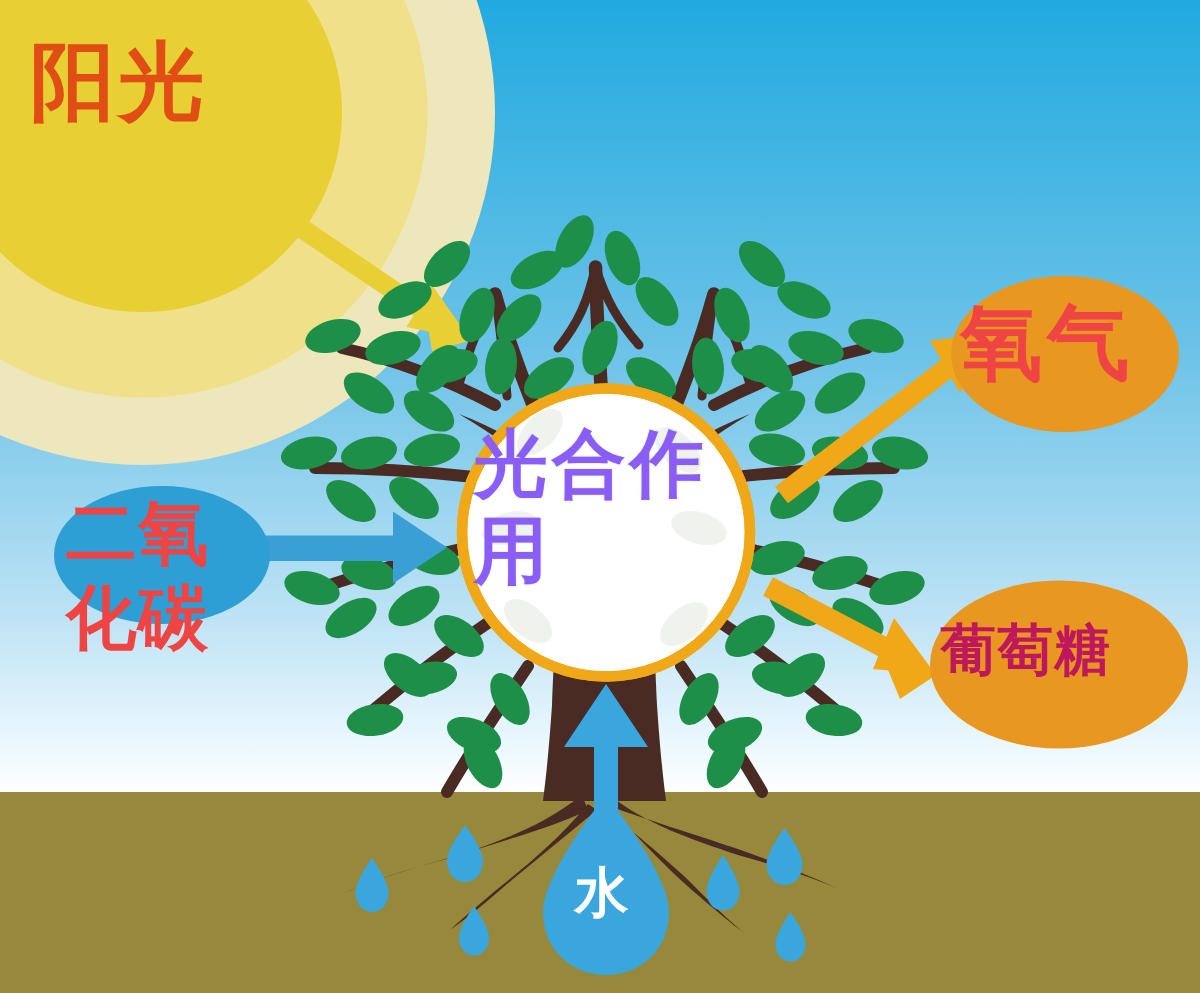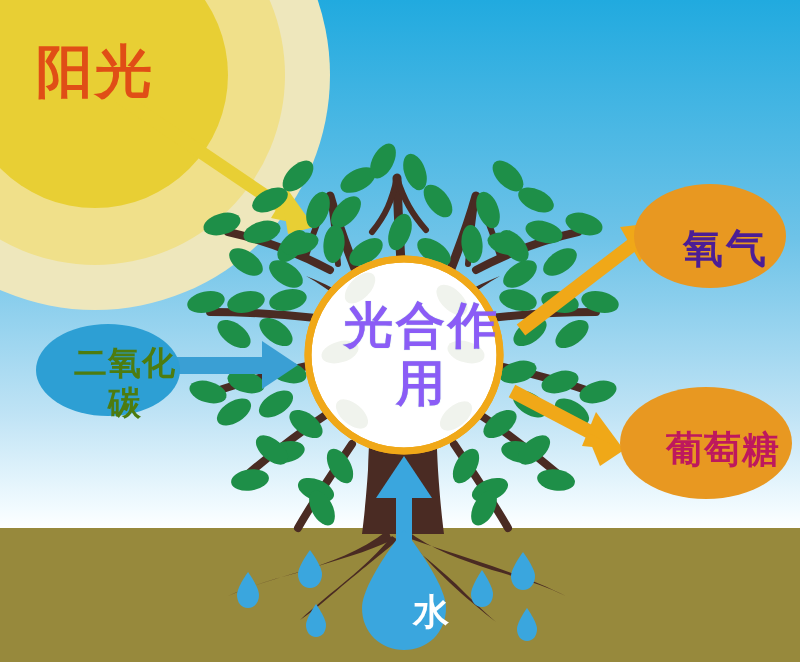--- a/index.html
+++ b/index.html
@@ -21,25 +21,24 @@
     height:662px;
     display:block;
   }
   .cjk{
     font-family:"DejaVu Sans","Liberation Sans",sans-serif;
     font-weight:bold;
   }
   
   .lbl{
     position:absolute;
-    margin:16px;
+    margin:0;
     padding:0;
     line-height:1.02;
     white-space:nowrap;
-    text-align:center;
     font-weight:bold;
     user-select:none;
   }
   #sun-label{
     left:20px; top:26px;
     font-size:57px;
     color:#e04e16;
     letter-spacing:2px;
   }
   #center-label{
@@ -48,31 +47,31 @@
     font-size:49px;
     color:#8b5cf6;
     letter-spacing:3px;
     line-height:1.18;
     white-space:normal;
     text-shadow:0 0 1px rgba(30,140,160,.45);
   }
   #co2-label{
     left:44px; top:327px;
     width:130px;
-    font-size:33px;
-    color:#4d7c0f;
+    font-size:47px;
+    color:#ef4444;
     letter-spacing:1px;
     line-height:1.22;
     white-space:normal;
   }
   #o2-label{
-    left:640px; top:212px;
+    left:640px; top:200px;
     width:140px;
-    font-size:40px;
-    color:#4c1d95;
+    font-size:55px;
+    color:#ef4444;
     letter-spacing:3px;
   }
   #glucose-label{
     left:627px; top:415px;
     width:160px;
     font-size:37px;
     color:#be185d;
     letter-spacing:1px;
   }
   #water-label{

